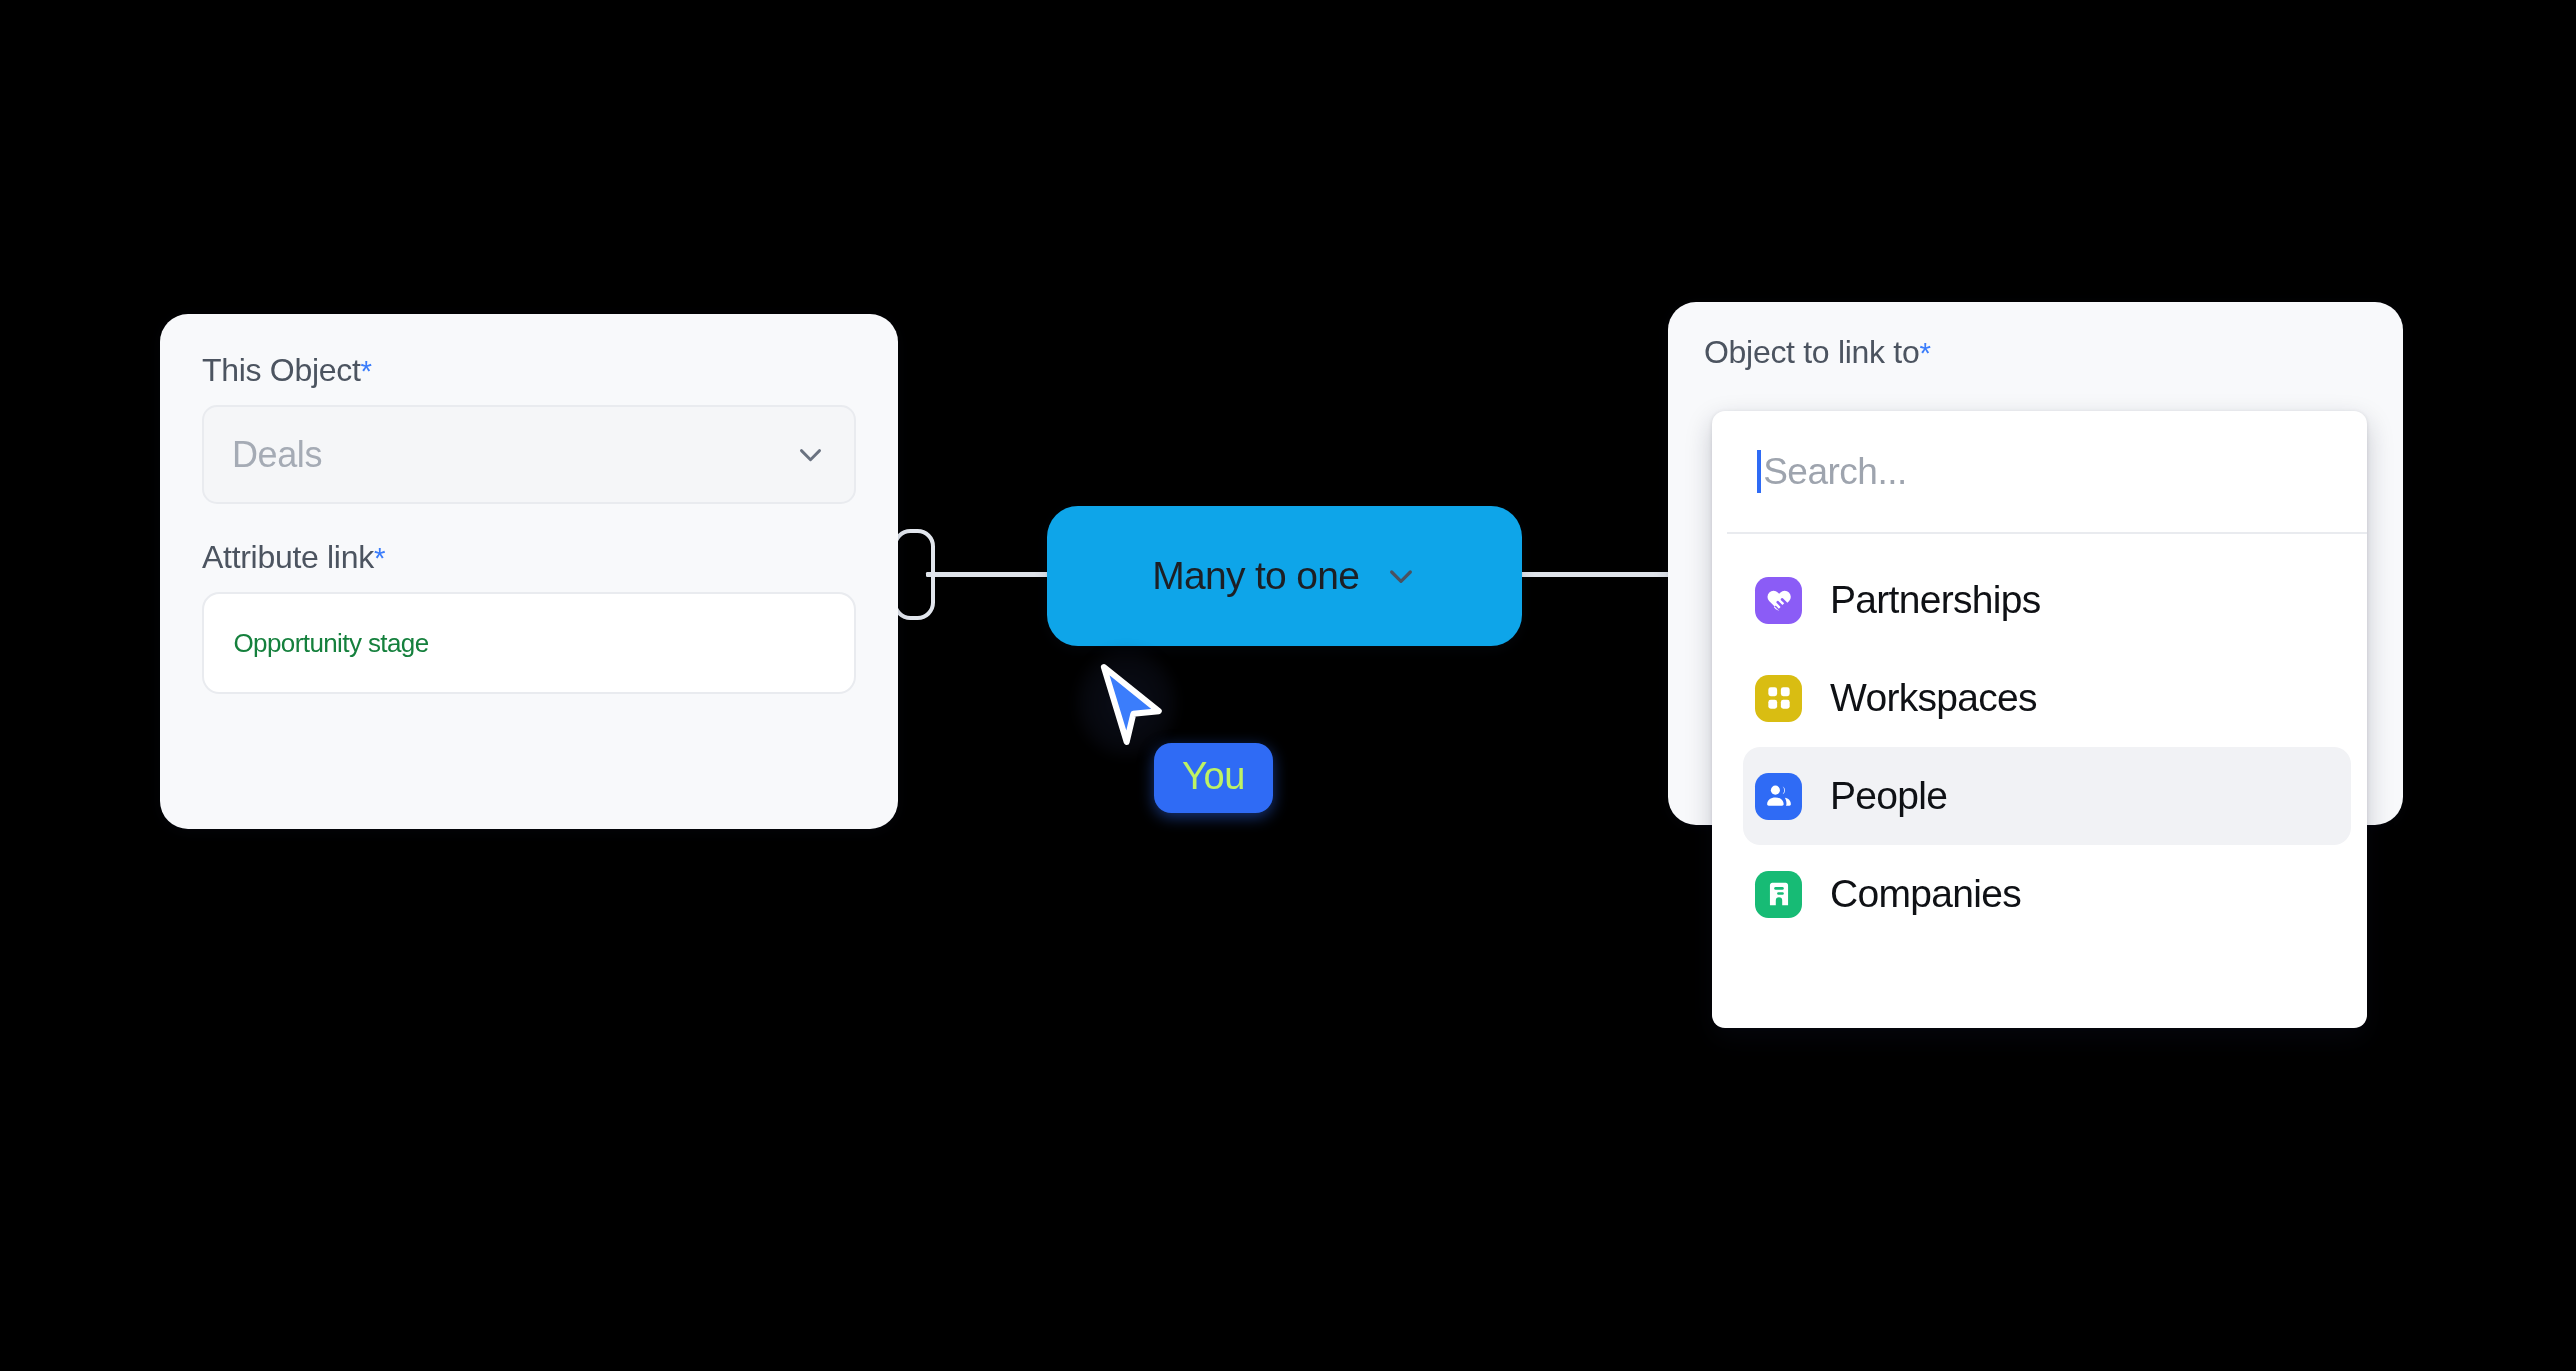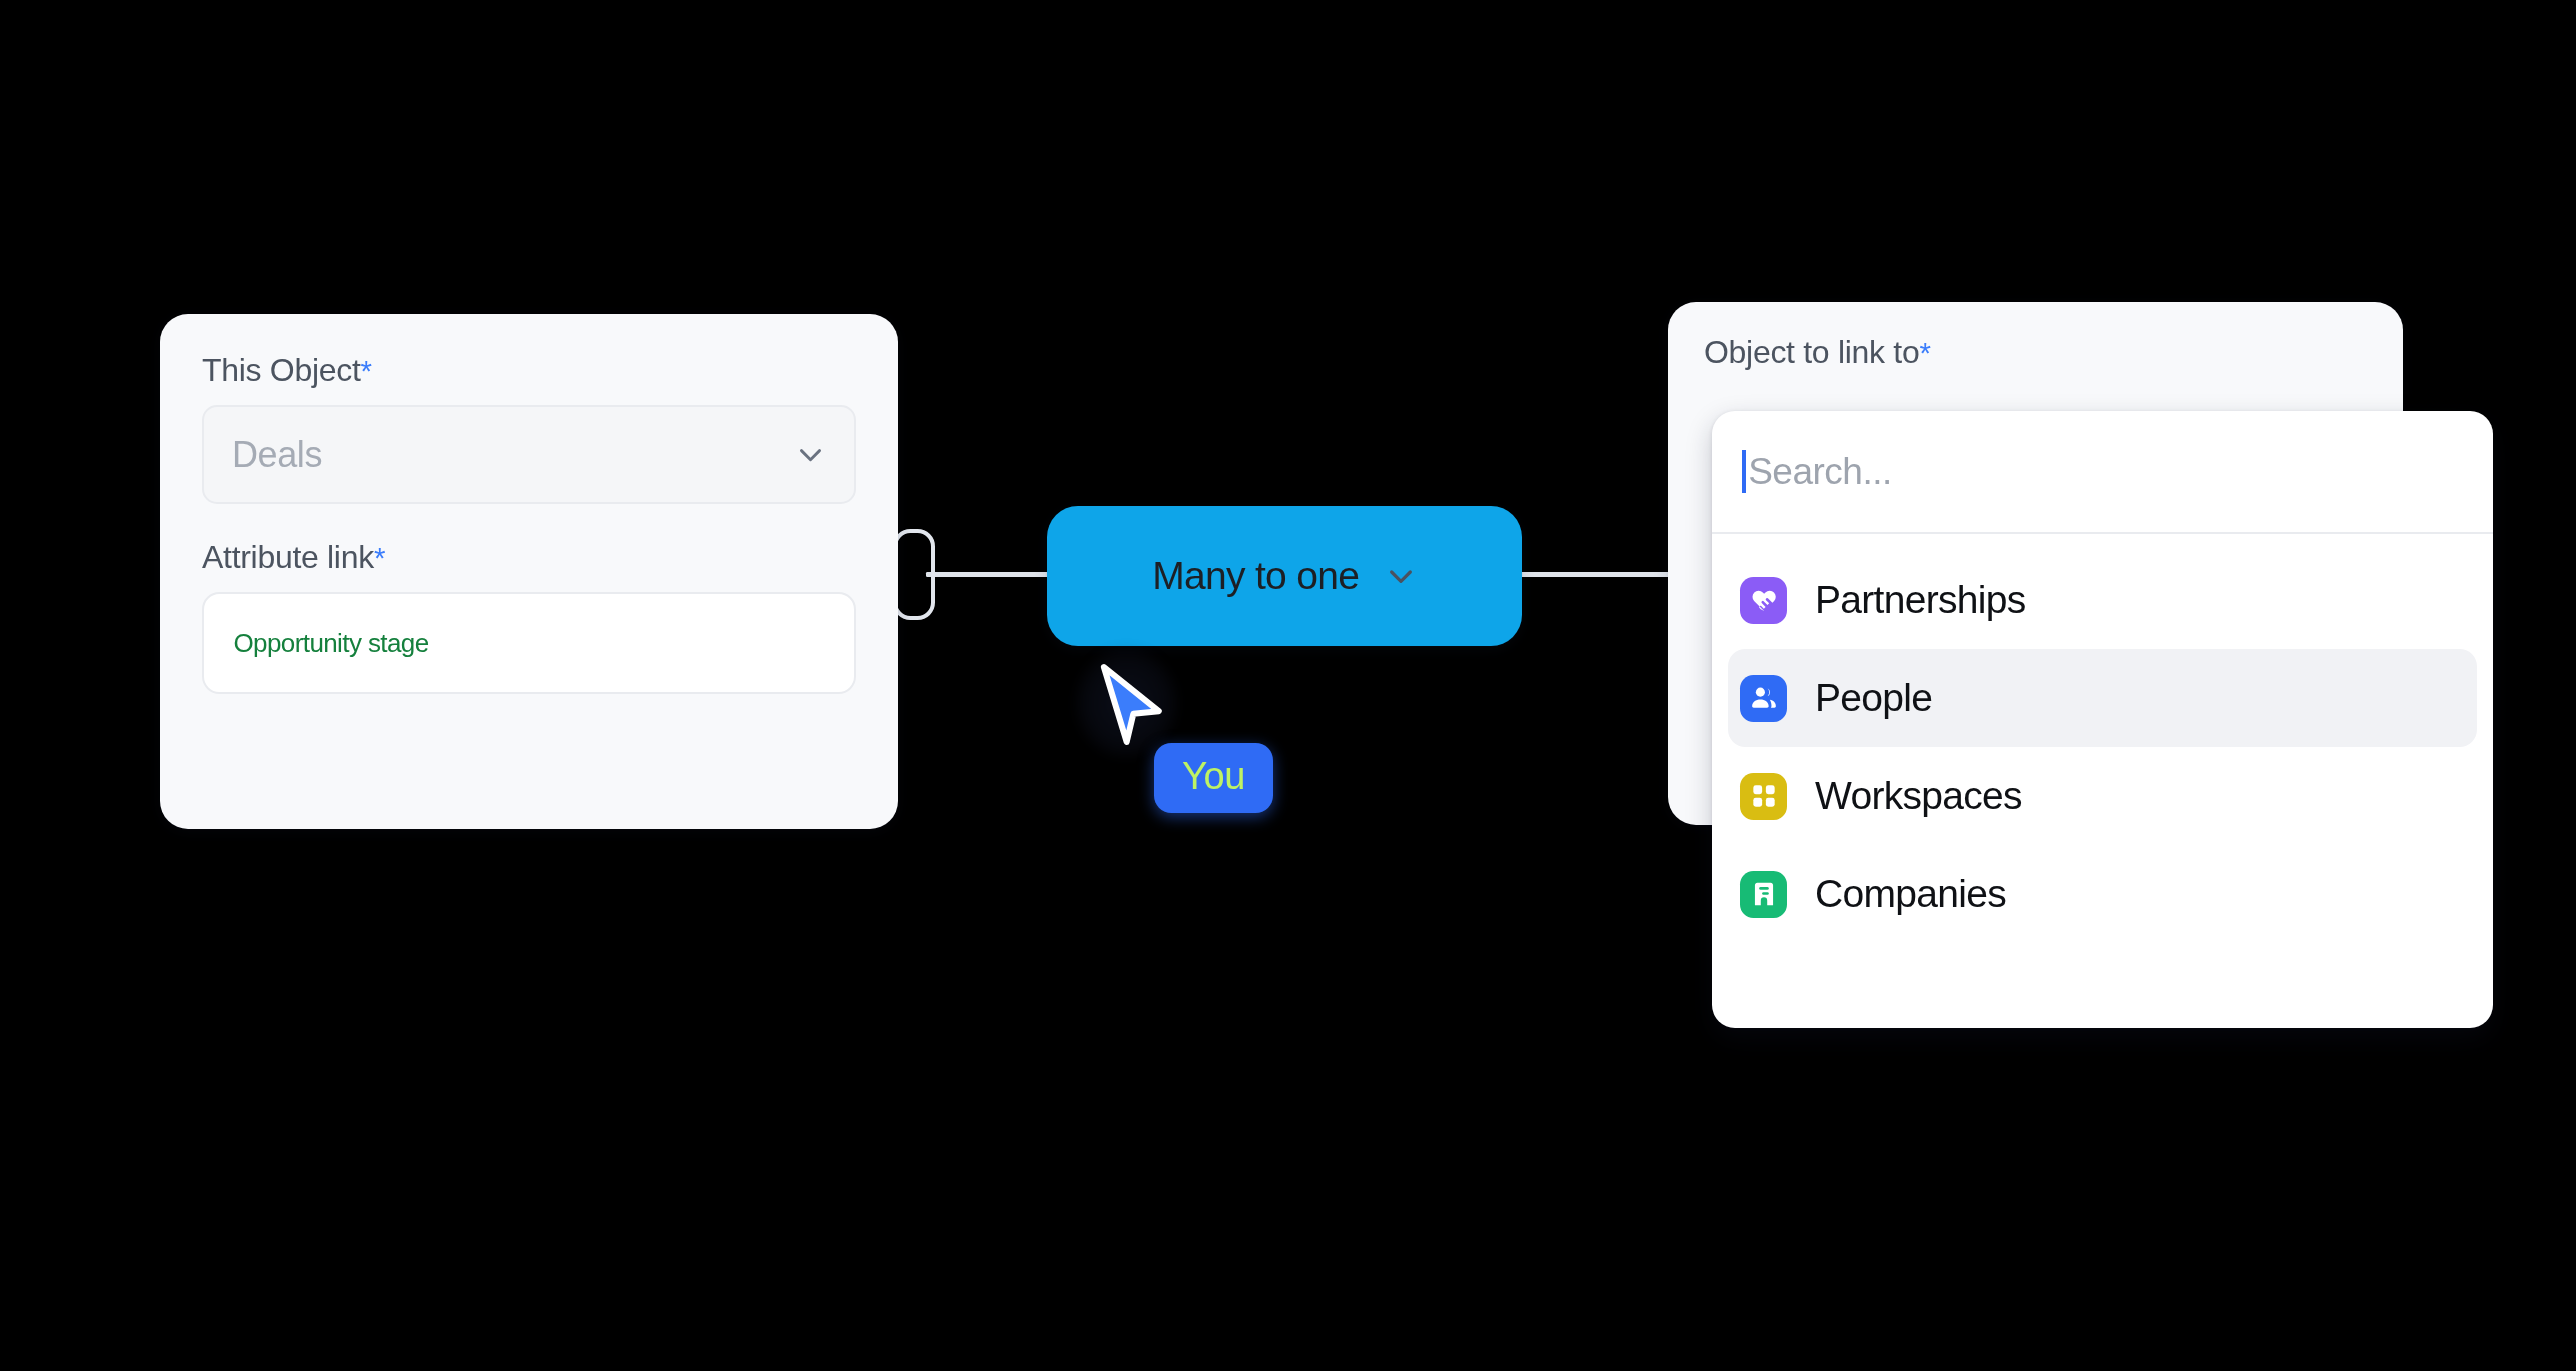--- a/index.html
+++ b/index.html
@@ -103,25 +103,26 @@
   .card-right {
     left: 1668px; top: 302px;
     width: 735px; height: 523px;
     padding: 32px 36px 0 36px;
   }
 
   
   .popup {
     position: absolute;
     left: 1712px; top: 411px;
-    width: 781px; height: 617px;
+    width: 655px; height: 617px;
     background: #ffffff;
-    border-radius: 23px;
+    border-radius: 13px;
     box-shadow: 0 10.7px 27px rgba(22,28,48,0.22), 0 1.3px 4px rgba(22,28,48,0.12);
     overflow: hidden;
+    padding-left: 15px;
   }
   .popup-search {
     height: 123px;
     border-bottom: 2px solid #e9ebef;
     display: flex; align-items: center;
     padding: 0 29.5px;
   }
   .caret {
     width: 4px; height: 43px;
     background: #2f6bf5;
@@ -231,42 +232,42 @@
 
       <div class="opt-row">
         <span class="opt-icon" style="background:#8b5cf6">
           <svg viewBox="0 0 24 24" fill="#ffffff">
               <path d="M12.1 20.3 4.6 12.8a4.6 4.6 0 0 1 6.5-6.5l1 1 1-1a4.6 4.6 0 0 1 6.5 6.5l-1.3 1.3-3.4-3.4a1 1 0 0 0-1.4 1.4l2.4 2.4-1.3 1.3-2.7-2.7a1 1 0 1 0-1.4 1.4l2.7 2.7-1.3 1.3-2-2a1 1 0 0 0-1.4 1.4l1.1 1.1z"></path>
             </svg>
         </span>
         <span class="opt-label">Partnerships</span>
       </div>
 
+      <div class="opt-row">
+        <span class="opt-icon" style="background:#d9bd12">
+          <svg viewBox="0 0 24 24" fill="#ffffff">
+              <rect x="4" y="4" width="6.6" height="6.6" rx="1.8"></rect>
+              <rect x="13.4" y="4" width="6.6" height="6.6" rx="1.8"></rect>
+              <rect x="4" y="13.4" width="6.6" height="6.6" rx="1.8"></rect>
+              <rect x="13.4" y="13.4" width="6.6" height="6.6" rx="1.8"></rect>
+            </svg>
+        </span>
+        <span class="opt-label">Workspaces</span>
+      </div>
+
       <div class="opt-row sel">
         <span class="opt-icon" style="background:#2f6bf5">
           <svg viewBox="0 0 24 24" fill="#ffffff">
               <circle cx="9.3" cy="7.6" r="3.4"></circle>
               <path d="M3.1 18.2c0-3.2 2.8-5.1 6.2-5.1s6.2 1.9 6.2 5.1c0 .7-.5 1.1-1.2 1.1H4.3c-.7 0-1.2-.4-1.2-1.1z"></path>
               <path d="M14.7 4.6a3.4 3.4 0 0 1 0 6 4.6 4.6 0 0 0 0-6z"></path>
               <path d="M16.4 13.4c2.6.4 4.5 2.1 4.5 4.8 0 .6-.4 1.1-1.1 1.1h-2.6c.3-.4.4-.9.4-1.4 0-1.8-.5-3.3-1.2-4.5z"></path>
             </svg>
         </span>
         <span class="opt-label">People</span>
-      </div>
-
-      <div class="opt-row">
-        <span class="opt-icon" style="background:#d9bd12">
-          <svg viewBox="0 0 24 24" fill="#ffffff">
-              <rect x="4" y="4" width="6.6" height="6.6" rx="1.8"></rect>
-              <rect x="13.4" y="4" width="6.6" height="6.6" rx="1.8"></rect>
-              <rect x="4" y="13.4" width="6.6" height="6.6" rx="1.8"></rect>
-              <rect x="13.4" y="13.4" width="6.6" height="6.6" rx="1.8"></rect>
-            </svg>
-        </span>
-        <span class="opt-label">Workspaces</span>
       </div>
 
       <div class="opt-row">
         <span class="opt-icon" style="background:#17bb75">
           <svg viewBox="0 0 24 24" fill="#ffffff">
               <path d="M5.2 5.4c0-1 .8-1.8 1.8-1.8h10c1 0 1.8.8 1.8 1.8v15h-4.4v-3.6a2.4 2.4 0 0 0-4.8 0v3.6H5.2z"></path>
               <rect x="8.4" y="6.8" width="7.2" height="2.1" rx="1.05" fill="#17bb75"></rect>
               <rect x="10.6" y="10.6" width="5" height="1.9" rx="0.95" fill="#17bb75"></rect>
             </svg>
         </span>

